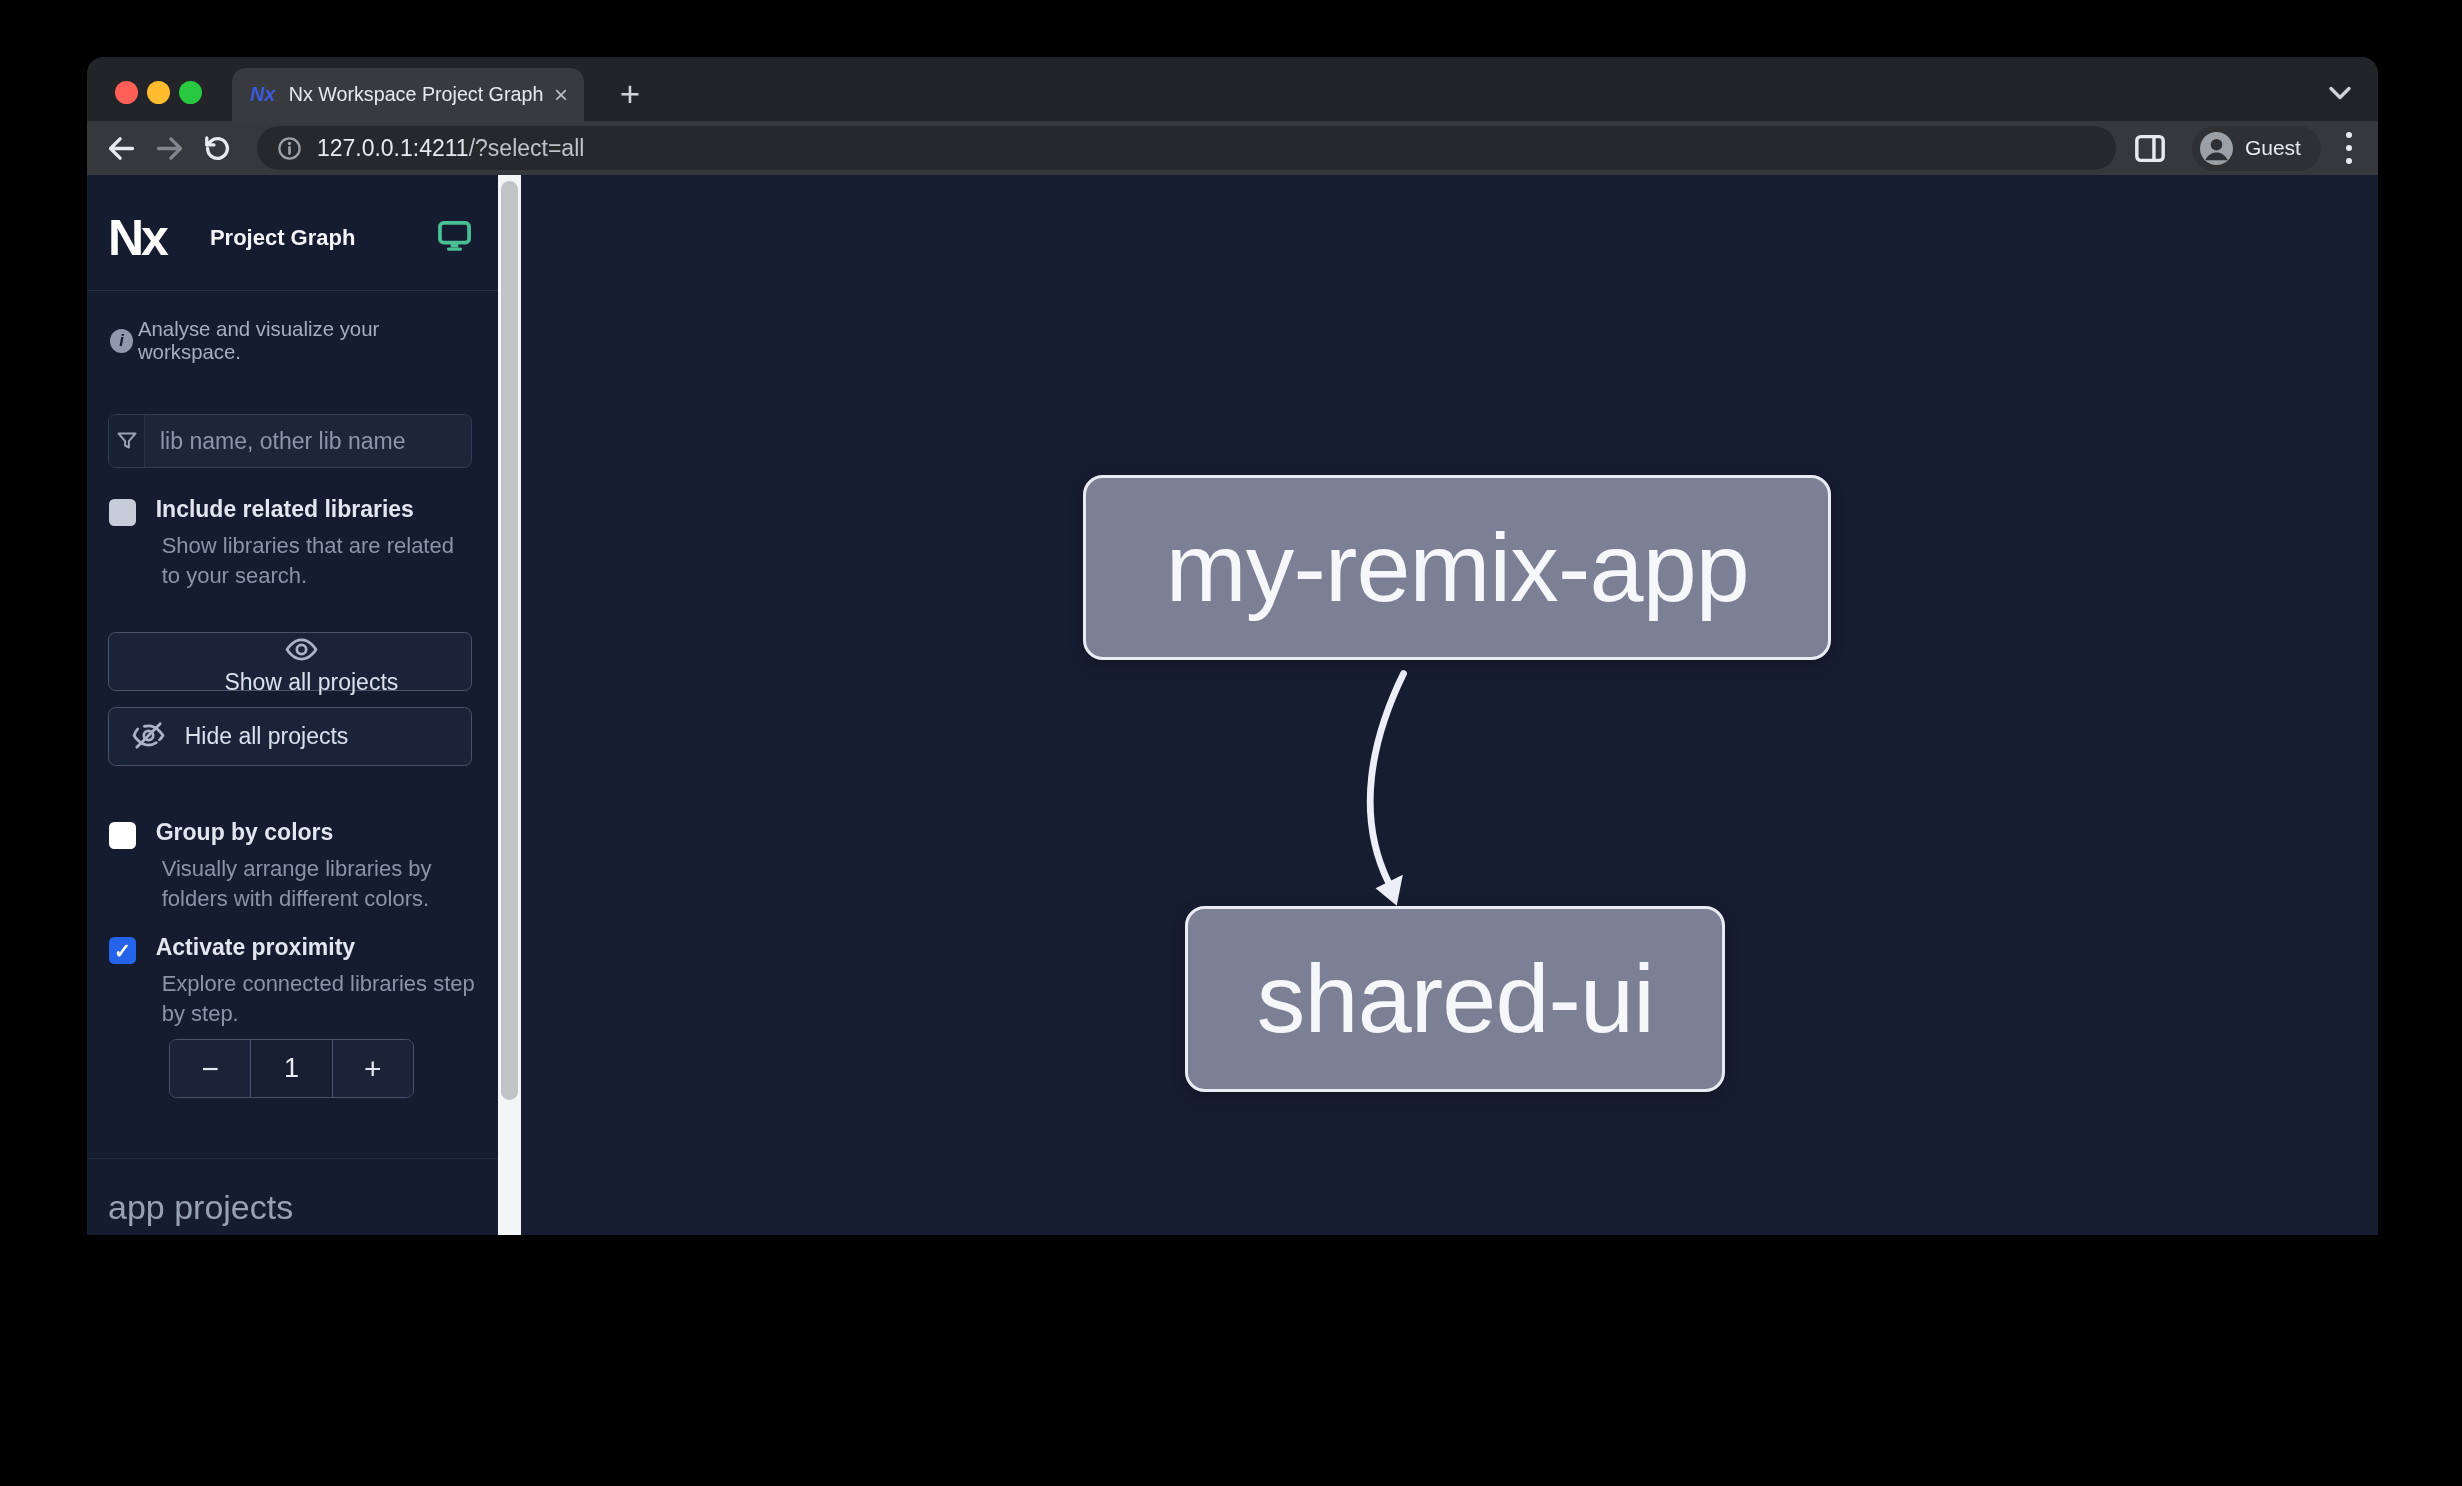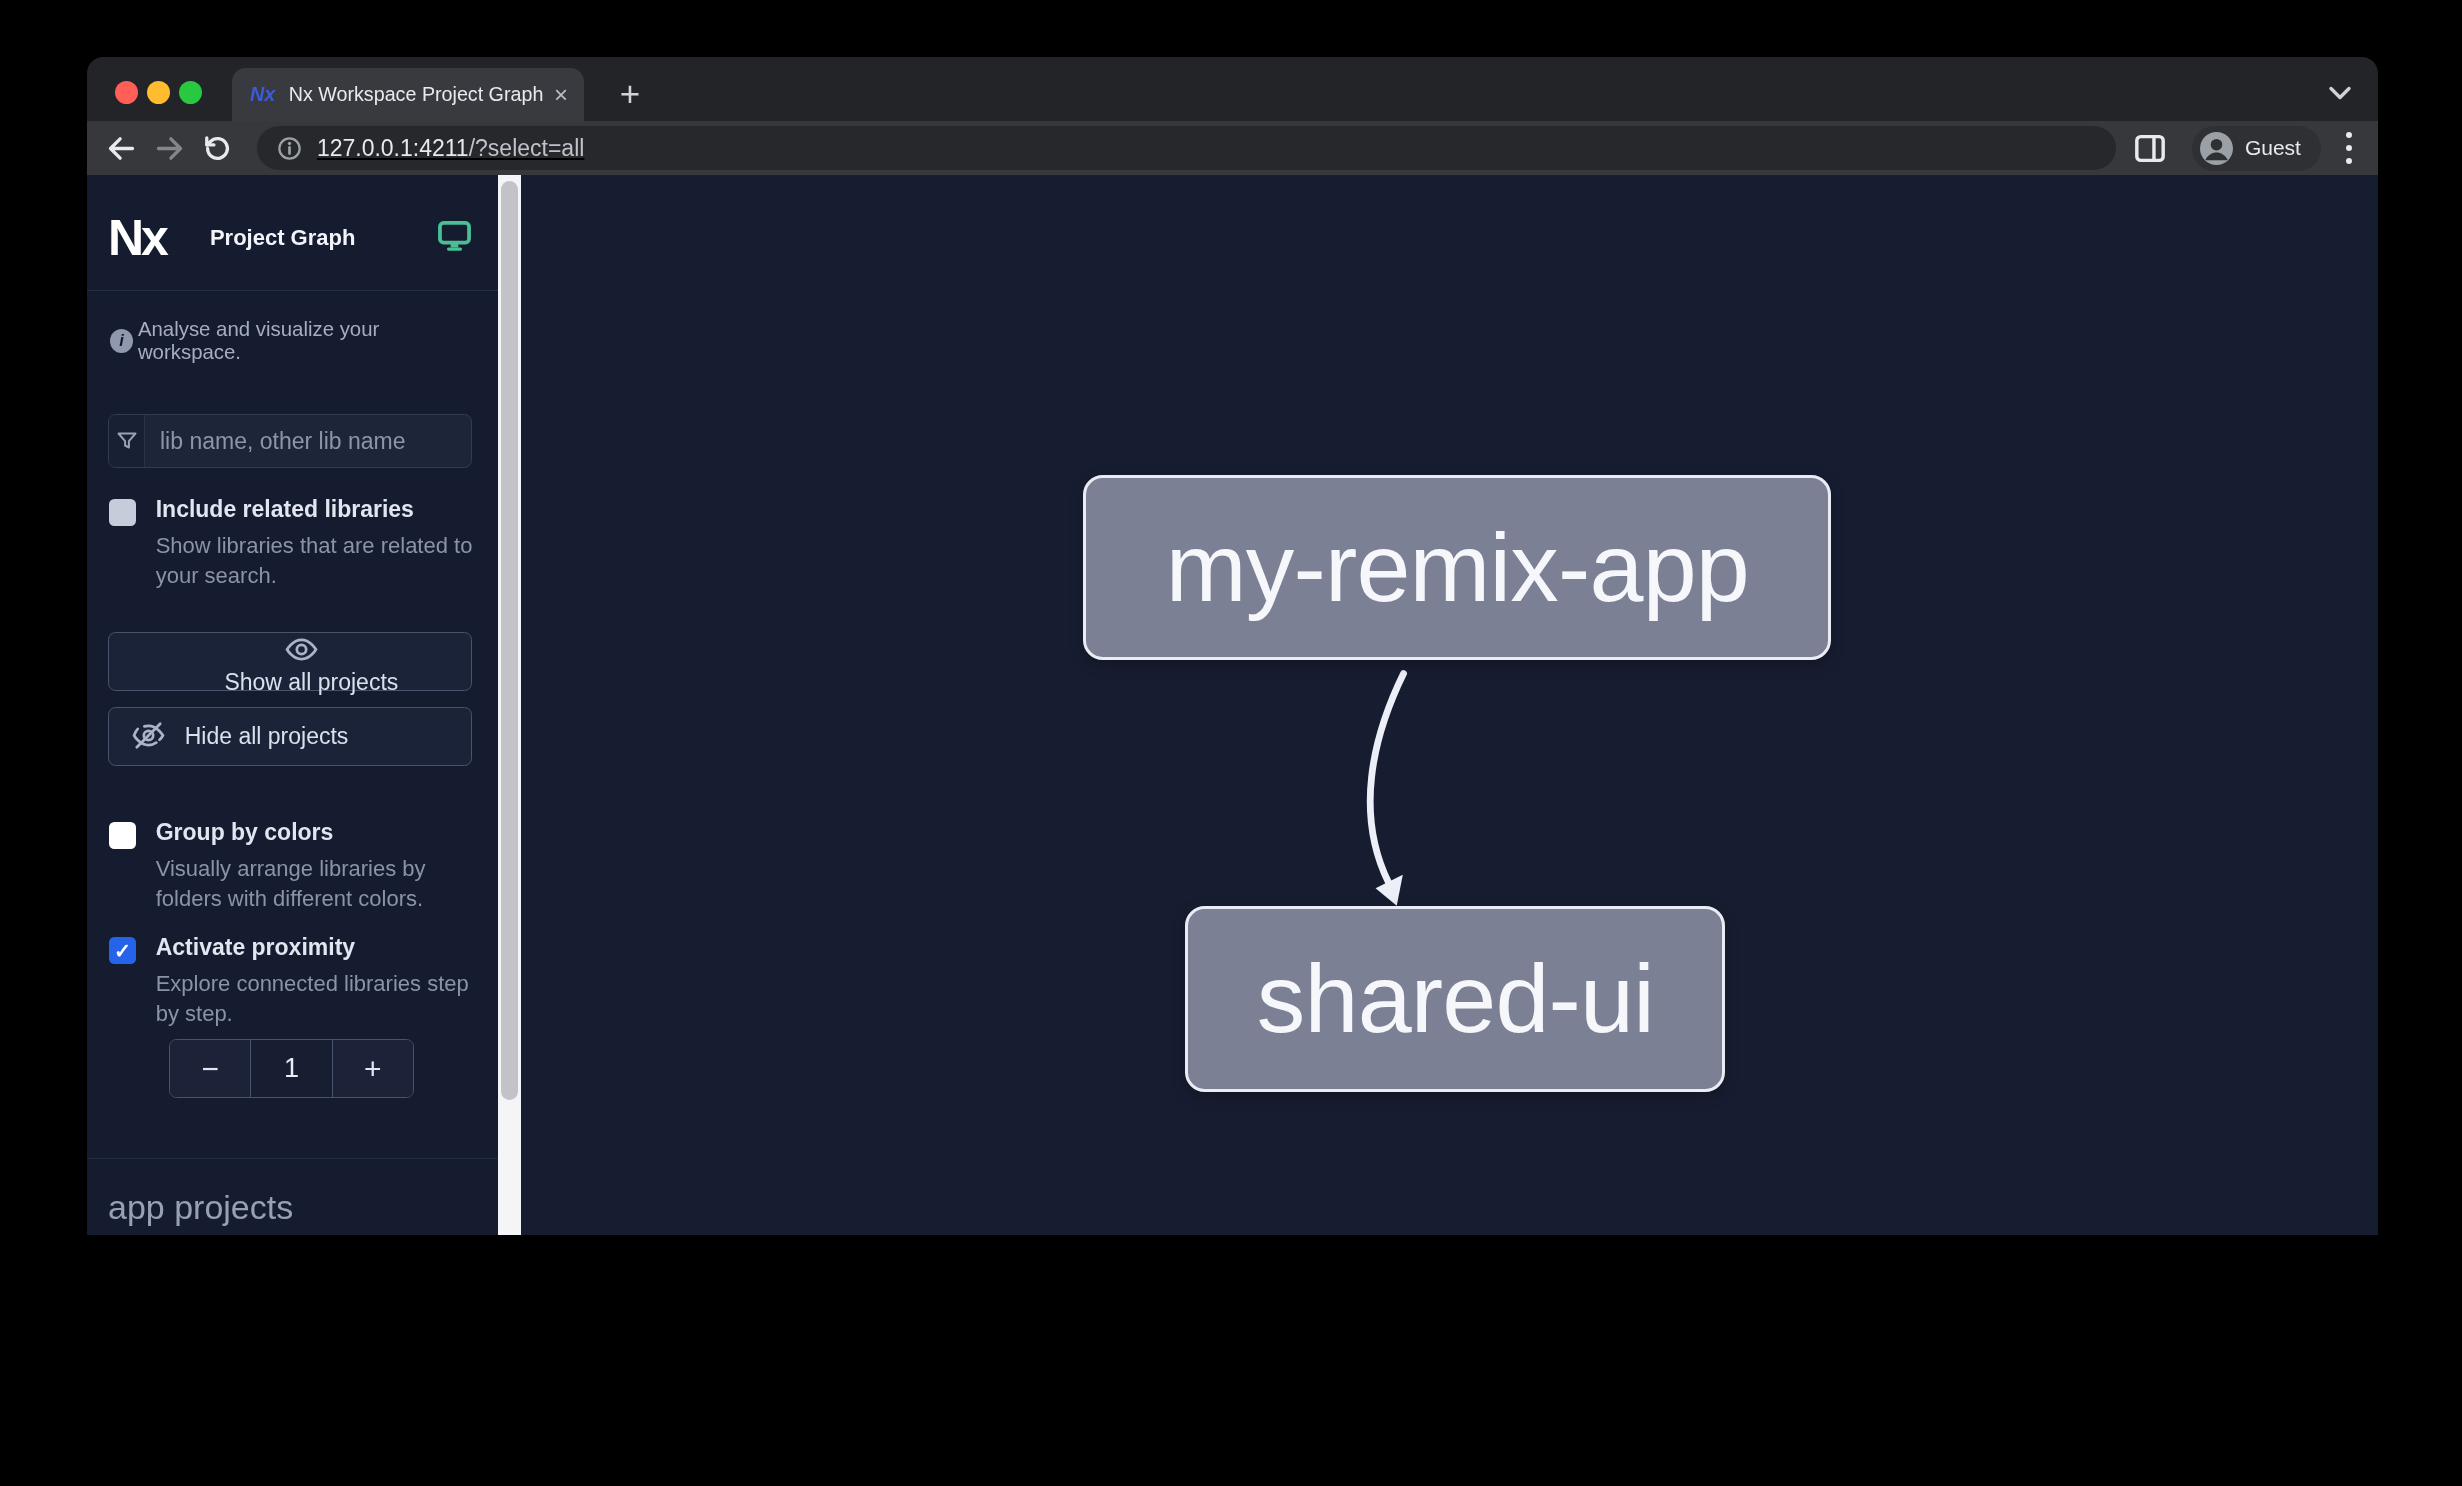--- a/index.html
+++ b/index.html
@@ -23,21 +23,21 @@
   .tab-title { color:#e8eaed; font-size:19.7px; white-space:nowrap; flex:1; }
   .tab-close { color:#b9bcc1; font-size:24px; margin-left:10.6px; cursor:default; }
   .newtab { position:absolute; left:522px; top:16.6px; color:#d0d2d6; font-size:35px; font-weight:300; width:42px; text-align:center; }
   .strip-chevron { position:absolute; right:23px; top:27px; }
 
   
   .toolbar { height:54px; background:#37383c; display:flex; align-items:center; padding:0 19.7px 0 16.6px; flex:0 0 auto; }
   .nav-ic { width:36px; height:36px; display:flex; align-items:center; justify-content:center; margin-right:12px; }
   .omnibox { flex:1; height:44px; background:#27282c; border-radius:22px; margin:0 16.6px 0 9px;
              display:flex; align-items:center; padding:0 19.7px; min-width:0; }
-  .url { font-size:23px; margin-left:13.6px; white-space:nowrap;text-decoration:underline; }
+  .url { font-size:23px; margin-left:13.6px; white-space:nowrap; }
   .url .host { color:#e8eaed; }
   .url .path { color:#bfc3c9; }
   .guest-pill { height:45px; background:#2f3033; border-radius:23px; display:flex; align-items:center;
                 padding:0 19.7px 0 7.6px; margin:0 19.7px; }
   .avatar { width:33px; height:33px; border-radius:50%; background:#9aa0a6; display:flex; align-items:center; justify-content:center; overflow:hidden; }
   .guest-label { color:#e8eaed; font-size:21px; margin-left:12px; }
   .dots { display:flex; flex-direction:column; gap:6.8px; padding:3px 6px; }
   .dots span { width:6px; height:6px; border-radius:50%; background:#e8eaed; display:block; }
 
   
@@ -67,21 +67,21 @@
   .filter input::placeholder { color:#8d95ab; }
 
   .check-row { position:absolute; left:22px; right:23px; display:flex; }
   .cbx { width:27px; height:27px; border-radius:5.3px; flex:0 0 auto; margin-top:3px;
          display:flex; align-items:center; justify-content:center; }
   .cbx-grey { background:#c7ccdb; }
   .cbx-white { background:#ffffff; }
   .cbx-blue { background:#2563eb; color:#fff; font-size:20.4px; font-weight:700; }
   .check-text { margin-left:19.7px; }
   .check-label { font-size:23px; font-weight:600; color:#e2e6f1; margin-bottom:7.6px; }
-  .check-desc { font-size:22px; color:#8b93a9; line-height:30px; max-width:325px; }
+  .check-desc { font-size:22px; color:#8b93a9; line-height:30px; max-width:325px;margin-left:6px; }
 
   .sb-btn { position:absolute; left:21px; right:26px; height:59px; background:#1b2338;
             border:1.5px solid #49536b; border-radius:7.6px; display:flex; align-items:center; padding-left:23px; cursor:pointer; }
   .sb-btn-label { margin-left:19.7px; font-size:23px; color:#dbe0ed; font-weight:500; }
 
   .stepper { position:absolute; top:864px; left:82px; width:245px; height:59px; display:flex;
              border:1.5px solid #49536b; border-radius:7.6px; overflow:hidden; }
   .step-btn { flex:1; background:#1c2338; color:#e3e7f2; font-size:30px; display:flex; align-items:center; justify-content:center; }
   .step-val { flex:1; background:#171e31; color:#e8ecf5; font-size:27px; display:flex; align-items:center; justify-content:center;
               border-left:1.5px solid #49536b; border-right:1.5px solid #49536b; }

